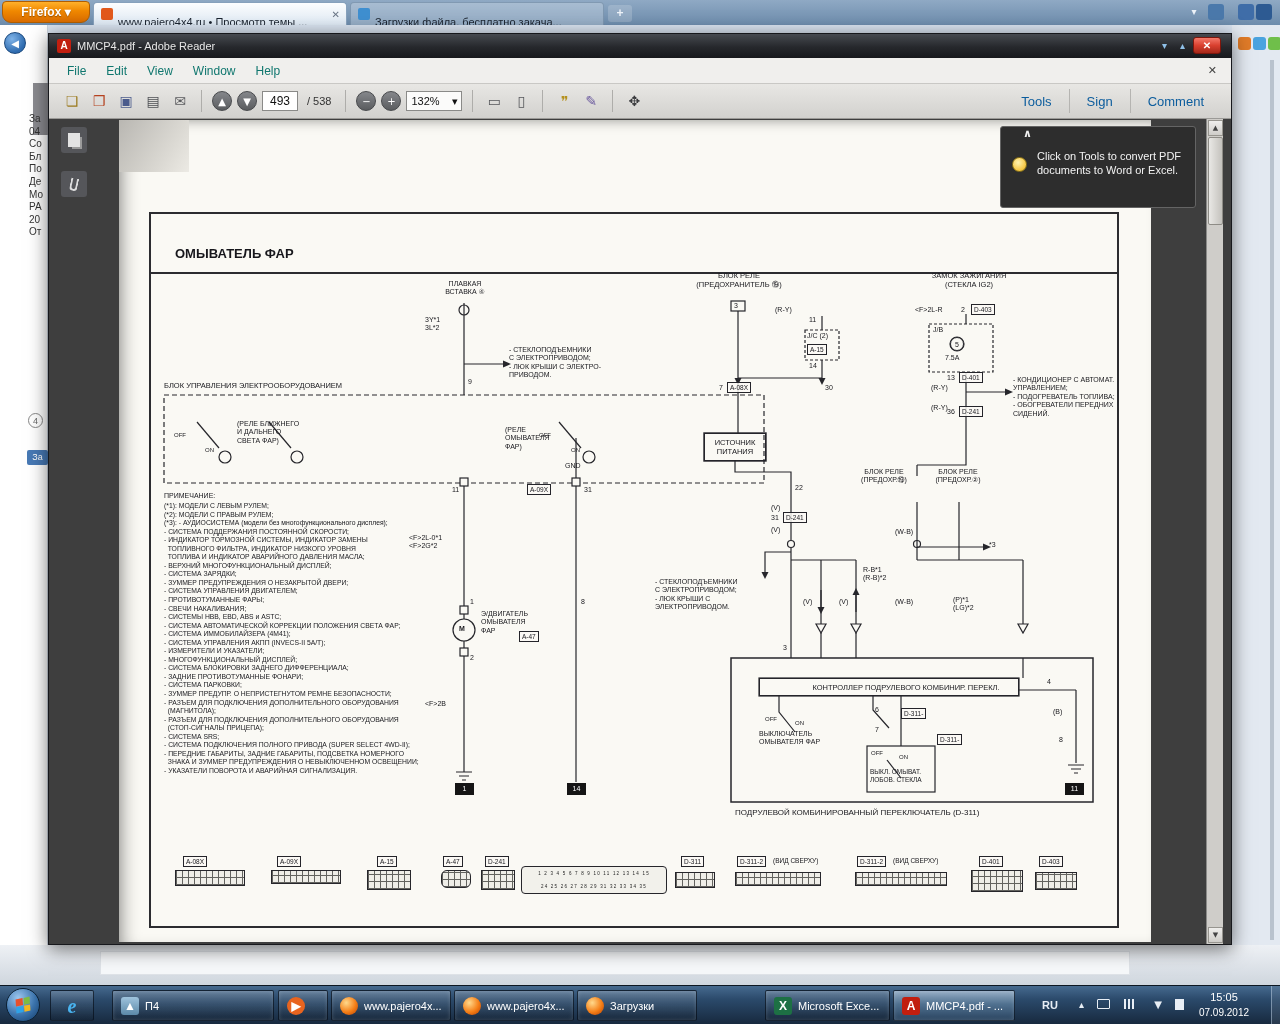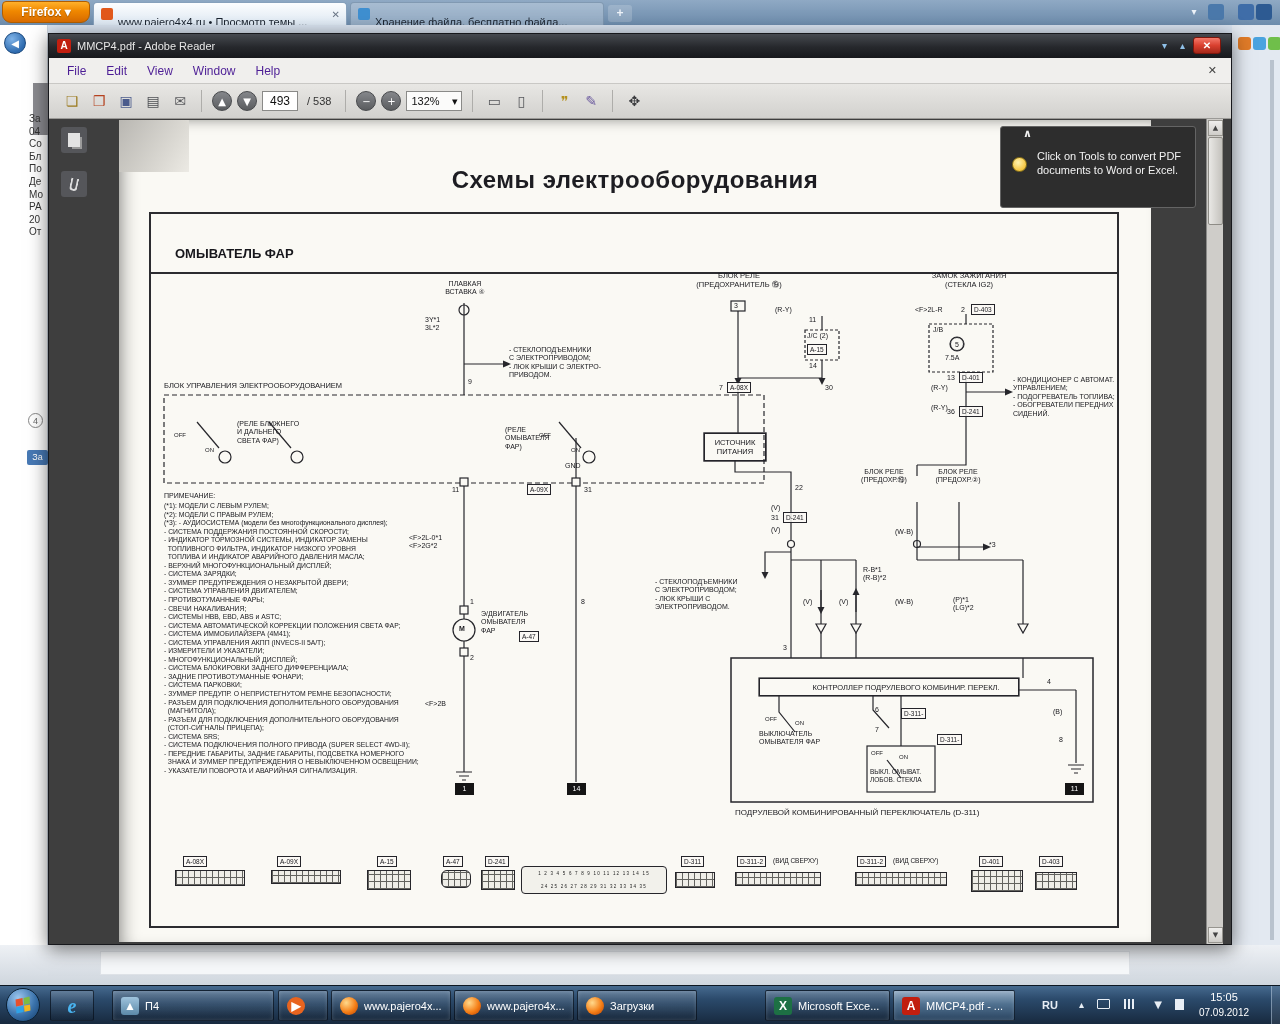--- a/index.html
+++ b/index.html
@@ -56,21 +56,21 @@
             background:linear-gradient(#474a50,#26282c 55%,#17181c);display:flex;align-items:center;}
   .ar-title .ttl{color:#e6e6e6;font:11px "Liberation Sans",sans-serif;margin-left:6px;}
   .pdficon{width:14px;height:14px;margin-left:8px;background:#c11e0f;border-radius:2px;flex:none;
            color:#fff;font:bold 10px/14px "Liberation Sans",sans-serif;text-align:center;}
   .tc{position:absolute;top:4px;color:#8fc0e8;font:10px/16px "Liberation Sans",sans-serif;}
   .xbtn{position:absolute;right:10px;top:3px;width:28px;height:17px;border-radius:3px;
         background:linear-gradient(#f4796a,#d9402f 50%,#a5281a);border:1px solid #7e160c;
         color:#fff;text-align:center;font:bold 10px/15px "Liberation Sans",sans-serif;}
   .ar-menu{position:absolute;left:0;top:24px;width:100%;height:26px;background:#f0efed;
            border-bottom:1px solid #c9c8c5;display:flex;align-items:center;padding-left:8px;}
-  .mi{font:12px "Liberation Sans",sans-serif;color:#4c1d95;padding:4px 10px;}
+  .mi{font:12px "Liberation Sans",sans-serif;color:#0f766e;padding:4px 10px;}
   .menu-x{position:absolute;right:14px;top:6px;color:#444;font:11px "Liberation Sans",sans-serif;}
   .ar-tools{position:absolute;left:0;top:50px;width:100%;height:35px;
             background:linear-gradient(#e8e7e4,#d2d1ce);border-bottom:1px solid #9b9a97;
             display:flex;align-items:center;padding-left:12px;gap:5px;}
   .ic{width:22px;height:22px;text-align:center;font:14px/22px "DejaVu Sans",sans-serif;border-radius:3px;}
   .sep{width:1px;height:22px;background:#aeadaa;margin:0 5px;flex:none;}
   .circ{width:20px;height:20px;border-radius:50%;flex:none;text-align:center;
         background:linear-gradient(#85878b,#5a5c5f);border:1px solid #47494c;
         color:#fff;font:10px/19px "DejaVu Sans",sans-serif;}
   .pgbox{width:36px;height:20px;border:1px solid #8a8a88;background:#fff;text-align:center;
@@ -175,21 +175,21 @@
       <span>Firefox</span>
       <span>▾</span>
     </div>
     <div class="tab active">
       <span class="fav" style="background:#e2591c;"></span>
       <span class="t">www.pajero4x4.ru • Просмотр темы ...</span>
       <span class="x">✕</span>
     </div>
     <div class="tab inactive">
       <span class="fav" style="background:#3f8fd0;"></span>
-      <span class="t">Хранение файла, бесплатно файла...</span>
+      <span class="t">Загрузки файла, бесплатно закача...</span>
     </div>
     <div class="newtab">+</div>
     <div class="ctile" style="left:1186px;background:transparent;color:#eef3f9;">▾</div>
     <div class="ctile" style="left:1208px;"></div>
     <div class="ctile" style="left:1238px;background:#3f6da8;"></div>
     <div class="ctile" style="left:1256px;background:#2d5a92;"></div>
   </div>
   <div class="ff-navband"></div>
 
   <div class="ff-left">
@@ -256,32 +256,38 @@
       </span>
       <span class="sep"></span>
       <span class="ic" style="color:#55565a;">▭</span>
       <span class="ic" style="color:#55565a;">▯</span>
       <span class="sep"></span>
       <span class="ic" style="color:#b5911f;">❞</span>
       <span class="ic" style="color:#6b5a9e;">✎</span>
       <span class="sep"></span>
       <span class="ic" style="color:#3b3c3f;">✥</span>
     </div>
+    <div class="ar-right">
+      <span class="rbtn">Tools</span>
+      <span class="rsep"></span>
+      <span class="rbtn">Sign</span>
+      <span class="rsep"></span>
+      <span class="rbtn">Comment</span>
+    </div>
 
     <div class="ar-doc">
       <div class="navico" style="top:8px;">
           <span class="pgico"></span>
         </div>
       <div class="navico" style="top:52px;">
           <span class="clip"></span>
         </div>
 
       <div class="page">
         <div class="scanblob"></div>
-        <div class="pg-title">Схемы электрооборудования</div>
         <div class="pg-num">493</div>
         <div class="frame"></div>
         <div class="dg-title">ОМЫВАТЕЛЬ ФАР</div>
         <div class="hr2"></div>
 
         <svg style="position:absolute;left:0;top:0;" width="1032" height="822" viewBox="0 0 1032 822">
           <g stroke="#26262b" stroke-width="1.2" fill="none">
             <path d="M345 183 V275 M345 362 V499 M345 521 V652"></path>
             <circle cx="345" cy="190" r="5"></circle>
             <path d="M345 244 H384"></path>

